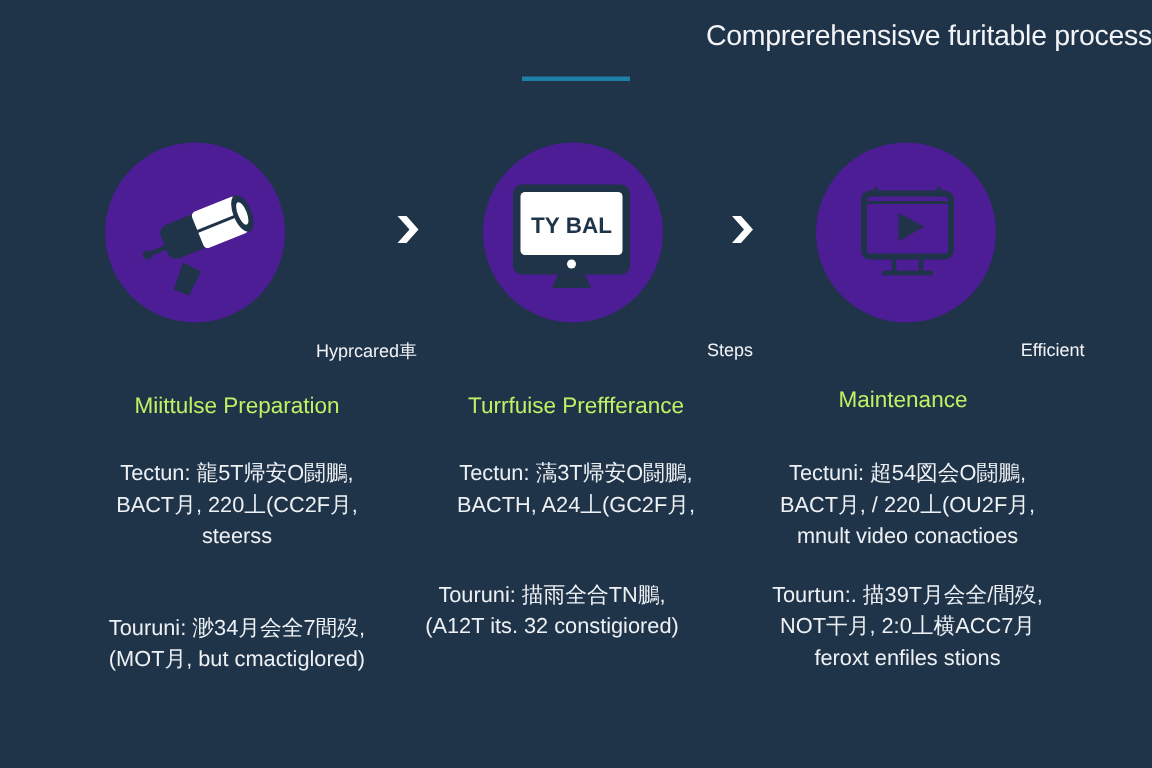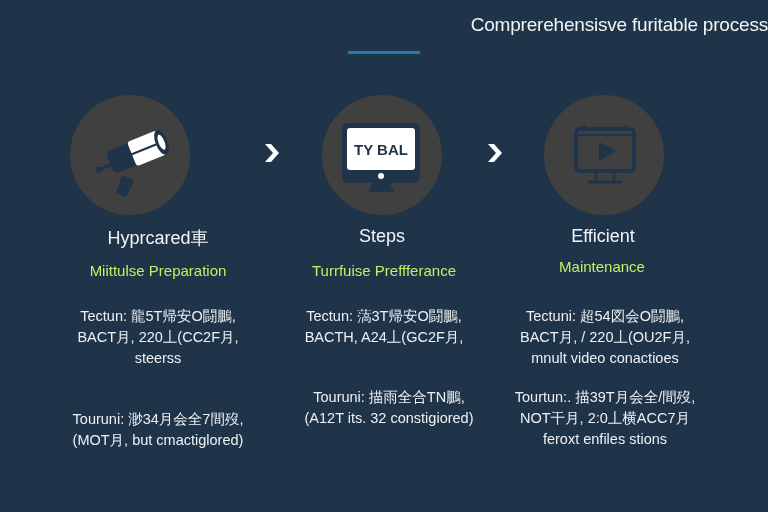--- a/index.html
+++ b/index.html
@@ -14,29 +14,29 @@
     position: absolute; top: 14px; left: 0; width: 768px;
     text-align: right; font-size: 19px; color: #f2f4f7;
     letter-spacing: -0.2px;
   }
   .title-underline {
     position: absolute; top: 51px; left: 348px; width: 72px; height: 3px;
     background: #1d7fa6;
   }
   .circle {
     position: absolute; width: 120px; height: 120px; border-radius: 50%;
-    background: #404040;
+    background: #4c1d95;
   }
   .circle svg { position: absolute; left: 0; top: 0; }
   .arrow {
     position: absolute; top: 138px; width: 30px; height: 30px;
   }
   .step-title {
-    position: absolute; width: 240px; text-align: center;
-    font-size: 18px; color: #f2f4f7;
+    position: absolute; width: 240px; text-align: right;
+    font-size: 12px; color: #f2f4f7;
   }
   .step-sub {
     position: absolute; width: 240px; text-align: center;
     font-size: 15px; color: #bef264;
   }
   .step-desc {
     position: absolute; width: 240px; text-align: center;
     font-size: 14.5px; line-height: 21px; color: #eef1f4;
   }
 </style>
@@ -113,21 +113,21 @@
   <div>Touruni: 渺34月会全7間歿,</div>
   <div>(MOT月, but cmactiglored)</div>
 </div>
 
 <div class="step-title" style="left:262px;top:226px;">Steps</div>
 <div class="step-sub" style="left:264px;top:262px;">Turrfuise Preffferance</div>
 <div class="step-desc" style="left:264px;top:306px;">
   <div>Tectun: 薃3T帰安O闘鵬,</div>
   <div>BACTH, A24丄(GC2F月,</div>
 </div>
-<div class="step-desc" style="left:269px;top:387px;">
+<div class="step-desc" style="left:248px;top:387px;">
   <div>Touruni: 描雨全合TN鵬,</div>
   <div>(A12T its. 32 constigiored)</div>
 </div>
 
 <div class="step-title" style="left:483px;top:226px;">Efficient</div>
 <div class="step-sub" style="left:482px;top:258px;">Maintenance</div>
 <div class="step-desc" style="left:485px;top:306px;">
   <div>Tectuni: 超54図会O闘鵬,</div>
   <div>BACT月, / 220丄(OU2F月,</div>
   <div>mnult video conactioes</div>

